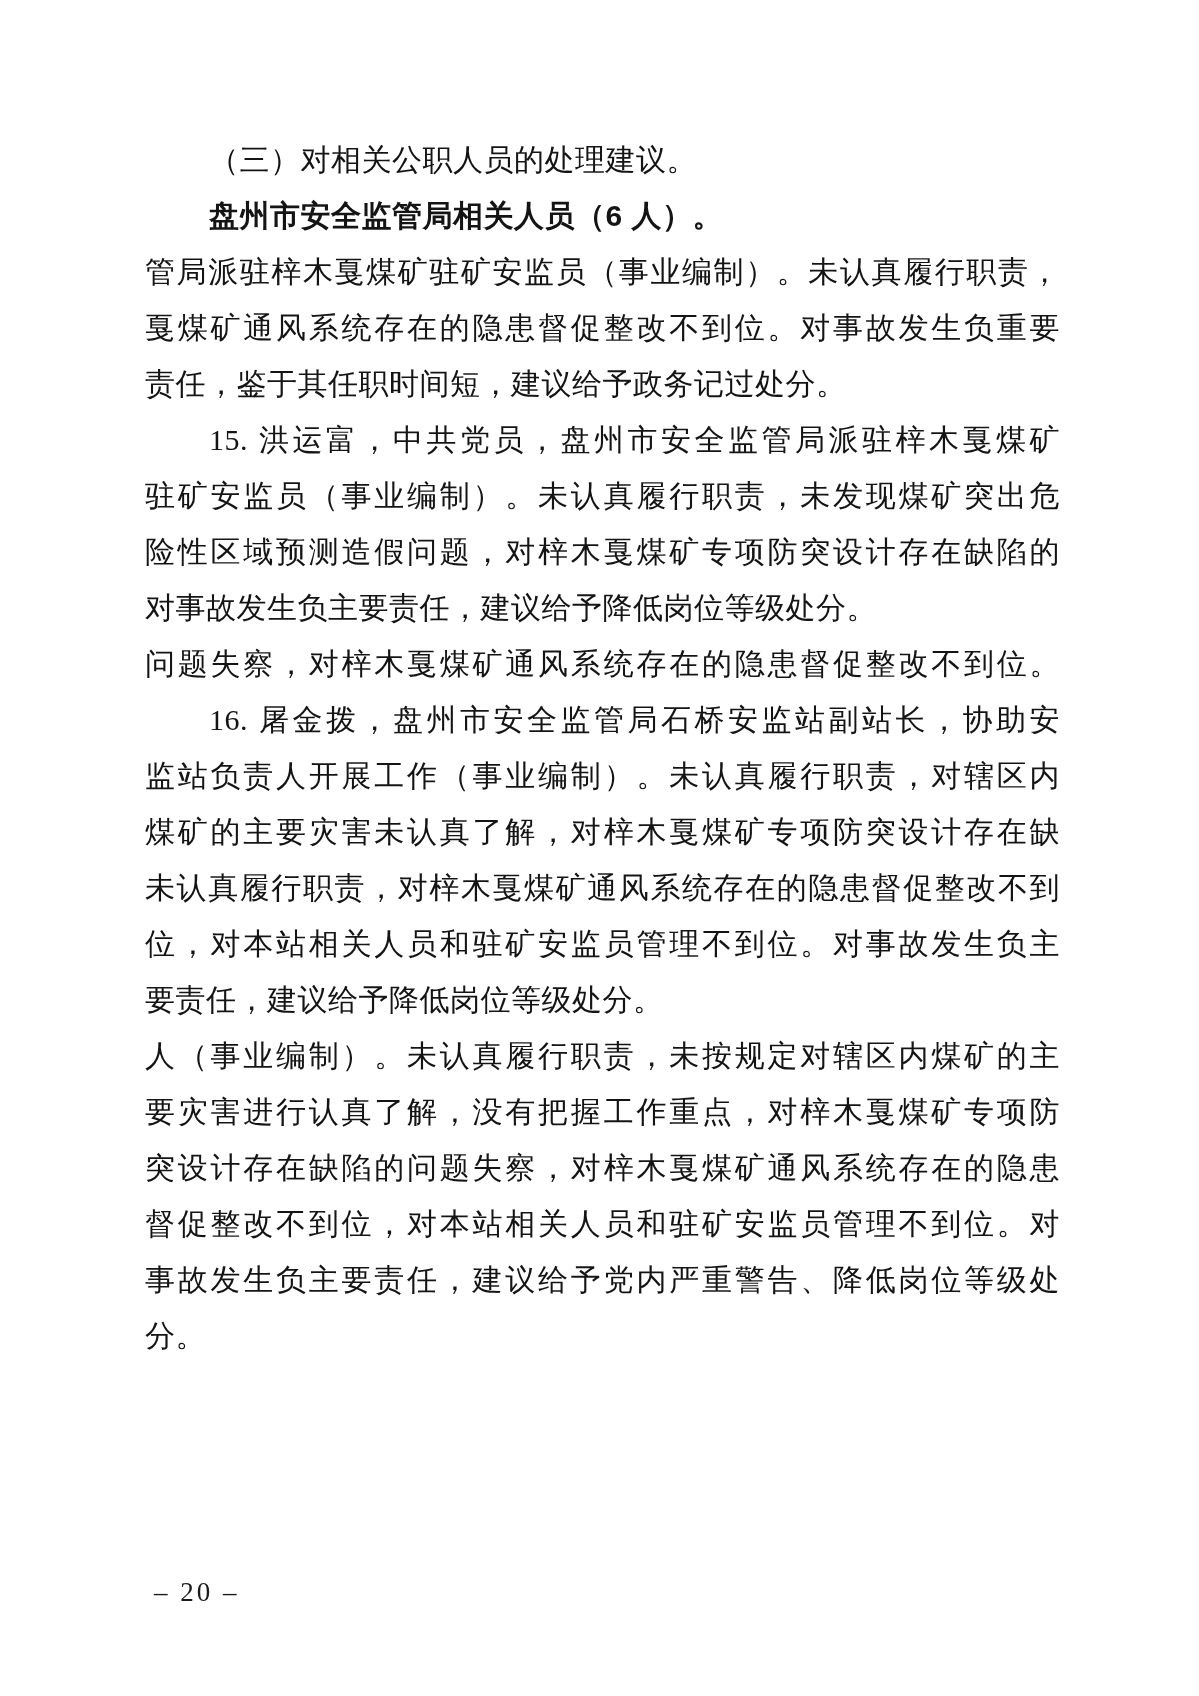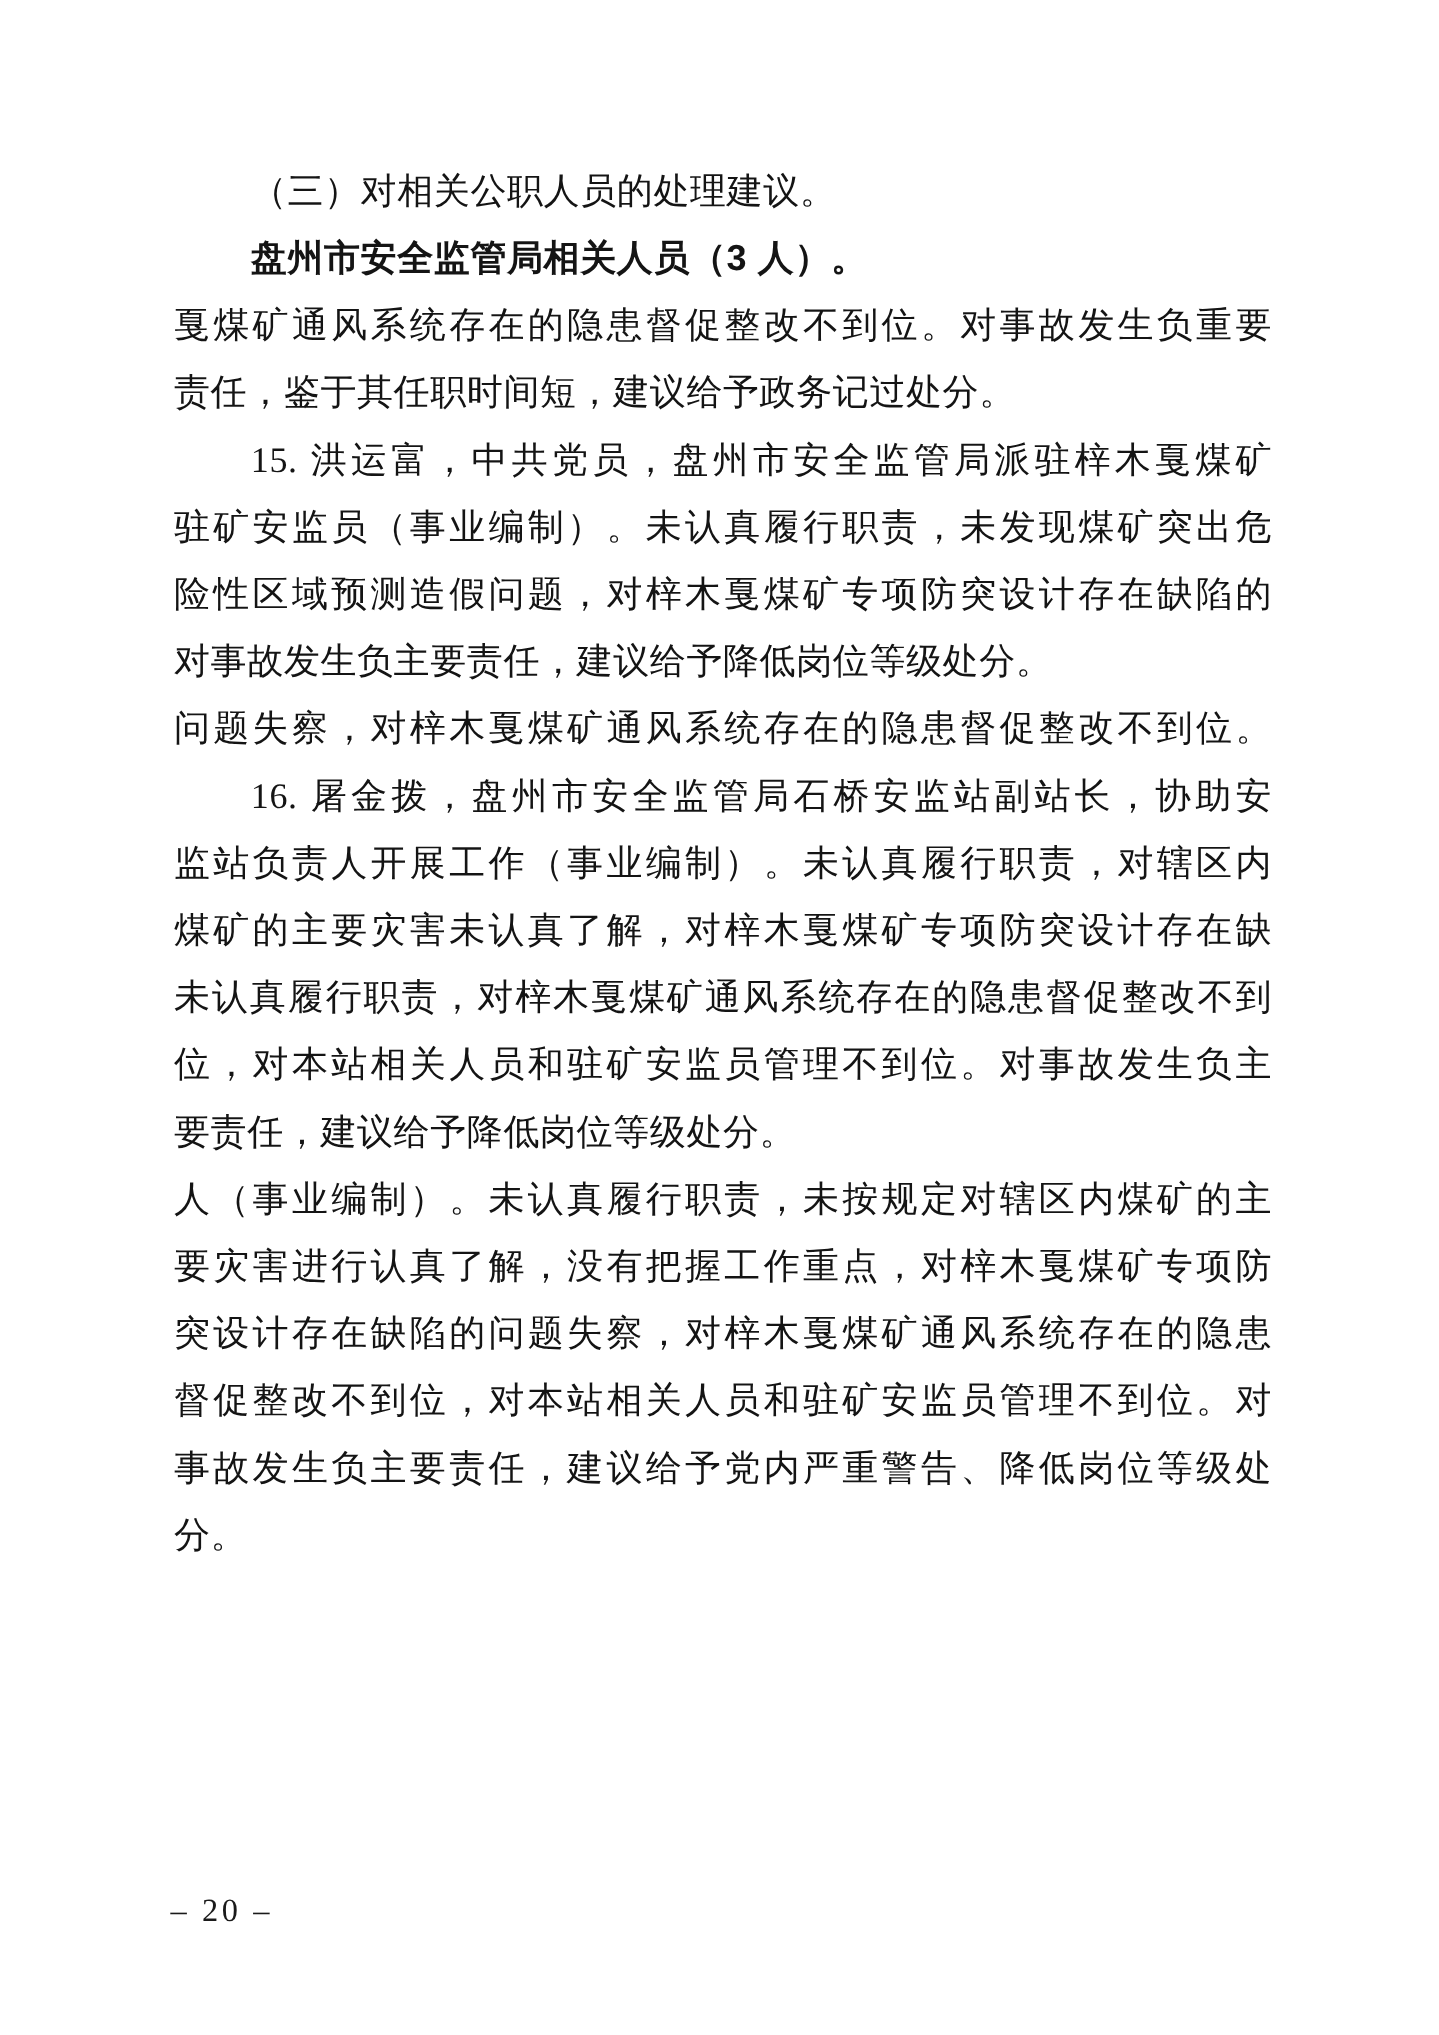--- a/index.html
+++ b/index.html
@@ -41,40 +41,41 @@
   .indent { text-indent: 64px; }
   .sub-heading {
     font-family: "Liberation Sans", "DejaVu Sans", sans-serif;
     font-weight: 700;
   }
   .section-heading {
     font-weight: 500;
   }
   .footer {
     position: absolute;
-    left: 142px;
+    left: 154px;
     top: 1564px;
     height: 56px;
     line-height: 56px;
     font-size: 27px;
     letter-spacing: 3px;
     color: #1a1a1a;
   }
 </style>
 </head>
 <body>
 
 <div class="page">
   <div class="content">
 
     <div class="line section-heading indent">（三）对相关公职人员的处理建议。</div>
 
-    <div class="line sub-heading indent">盘州市安全监管局相关人员（3 人）。</div>
+    <div class="line sub-heading indent">盘州市安全监管局相关人员（6 人）。</div>
 
     <div>
+      <div class="line jl">管局派驻梓木戛煤矿驻矿安监员（事业编制）。未认真履行职责，</div>
       <div class="line jl">戛煤矿通风系统存在的隐患督促整改不到位。对事故发生负重要</div>
       <div class="line">责任，鉴于其任职时间短，建议给予政务记过处分。</div>
     </div>
 
     <div>
       <div class="line jl indent">15. 洪运富，中共党员，盘州市安全监管局派驻梓木戛煤矿</div>
       <div class="line jl">驻矿安监员（事业编制）。未认真履行职责，未发现煤矿突出危</div>
       <div class="line jl">险性区域预测造假问题，对梓木戛煤矿专项防突设计存在缺陷的</div>
       <div class="line">对事故发生负主要责任，建议给予降低岗位等级处分。</div>
       <div class="line jl">问题失察，对梓木戛煤矿通风系统存在的隐患督促整改不到位。</div>

